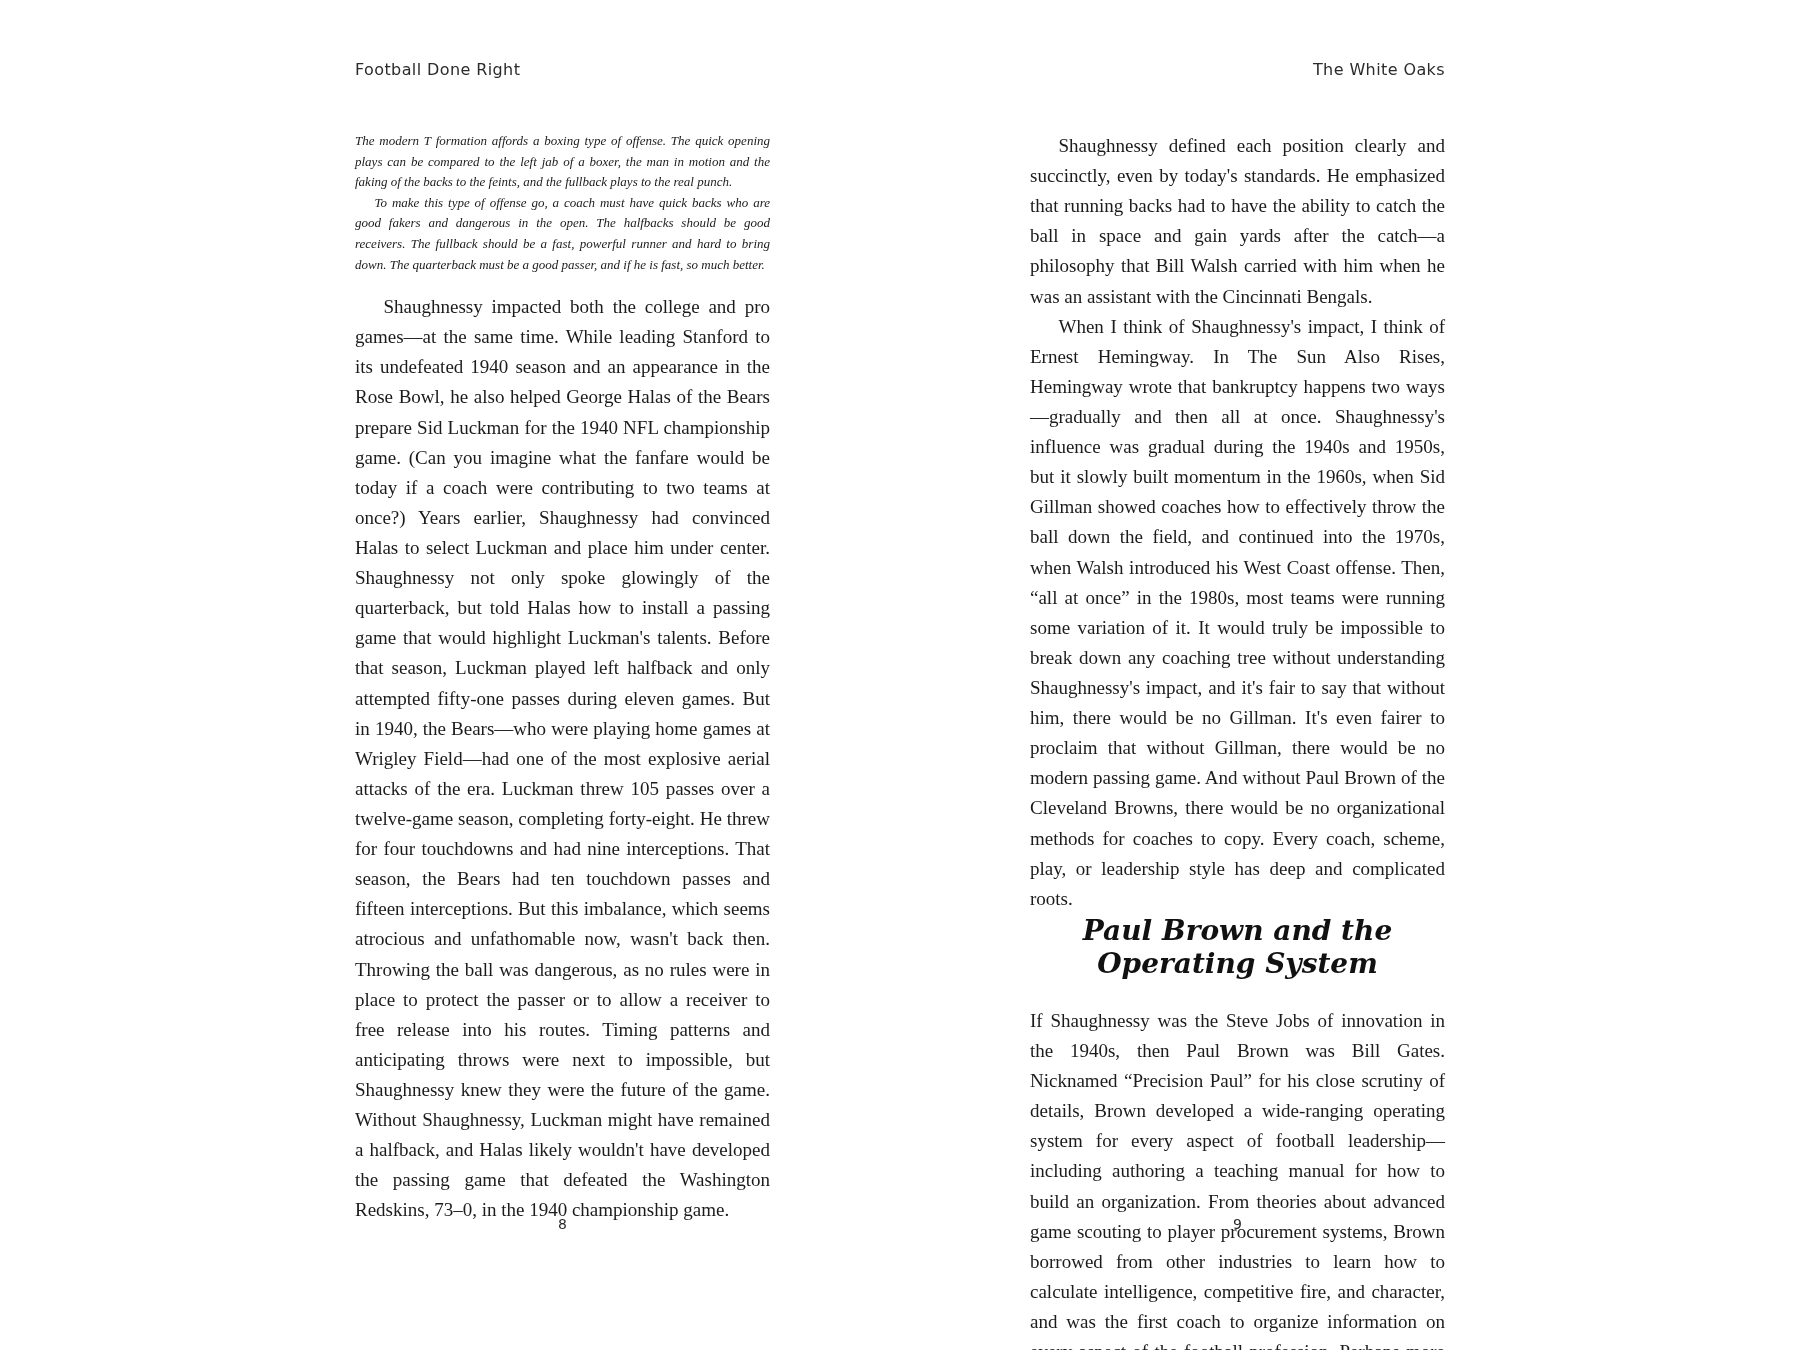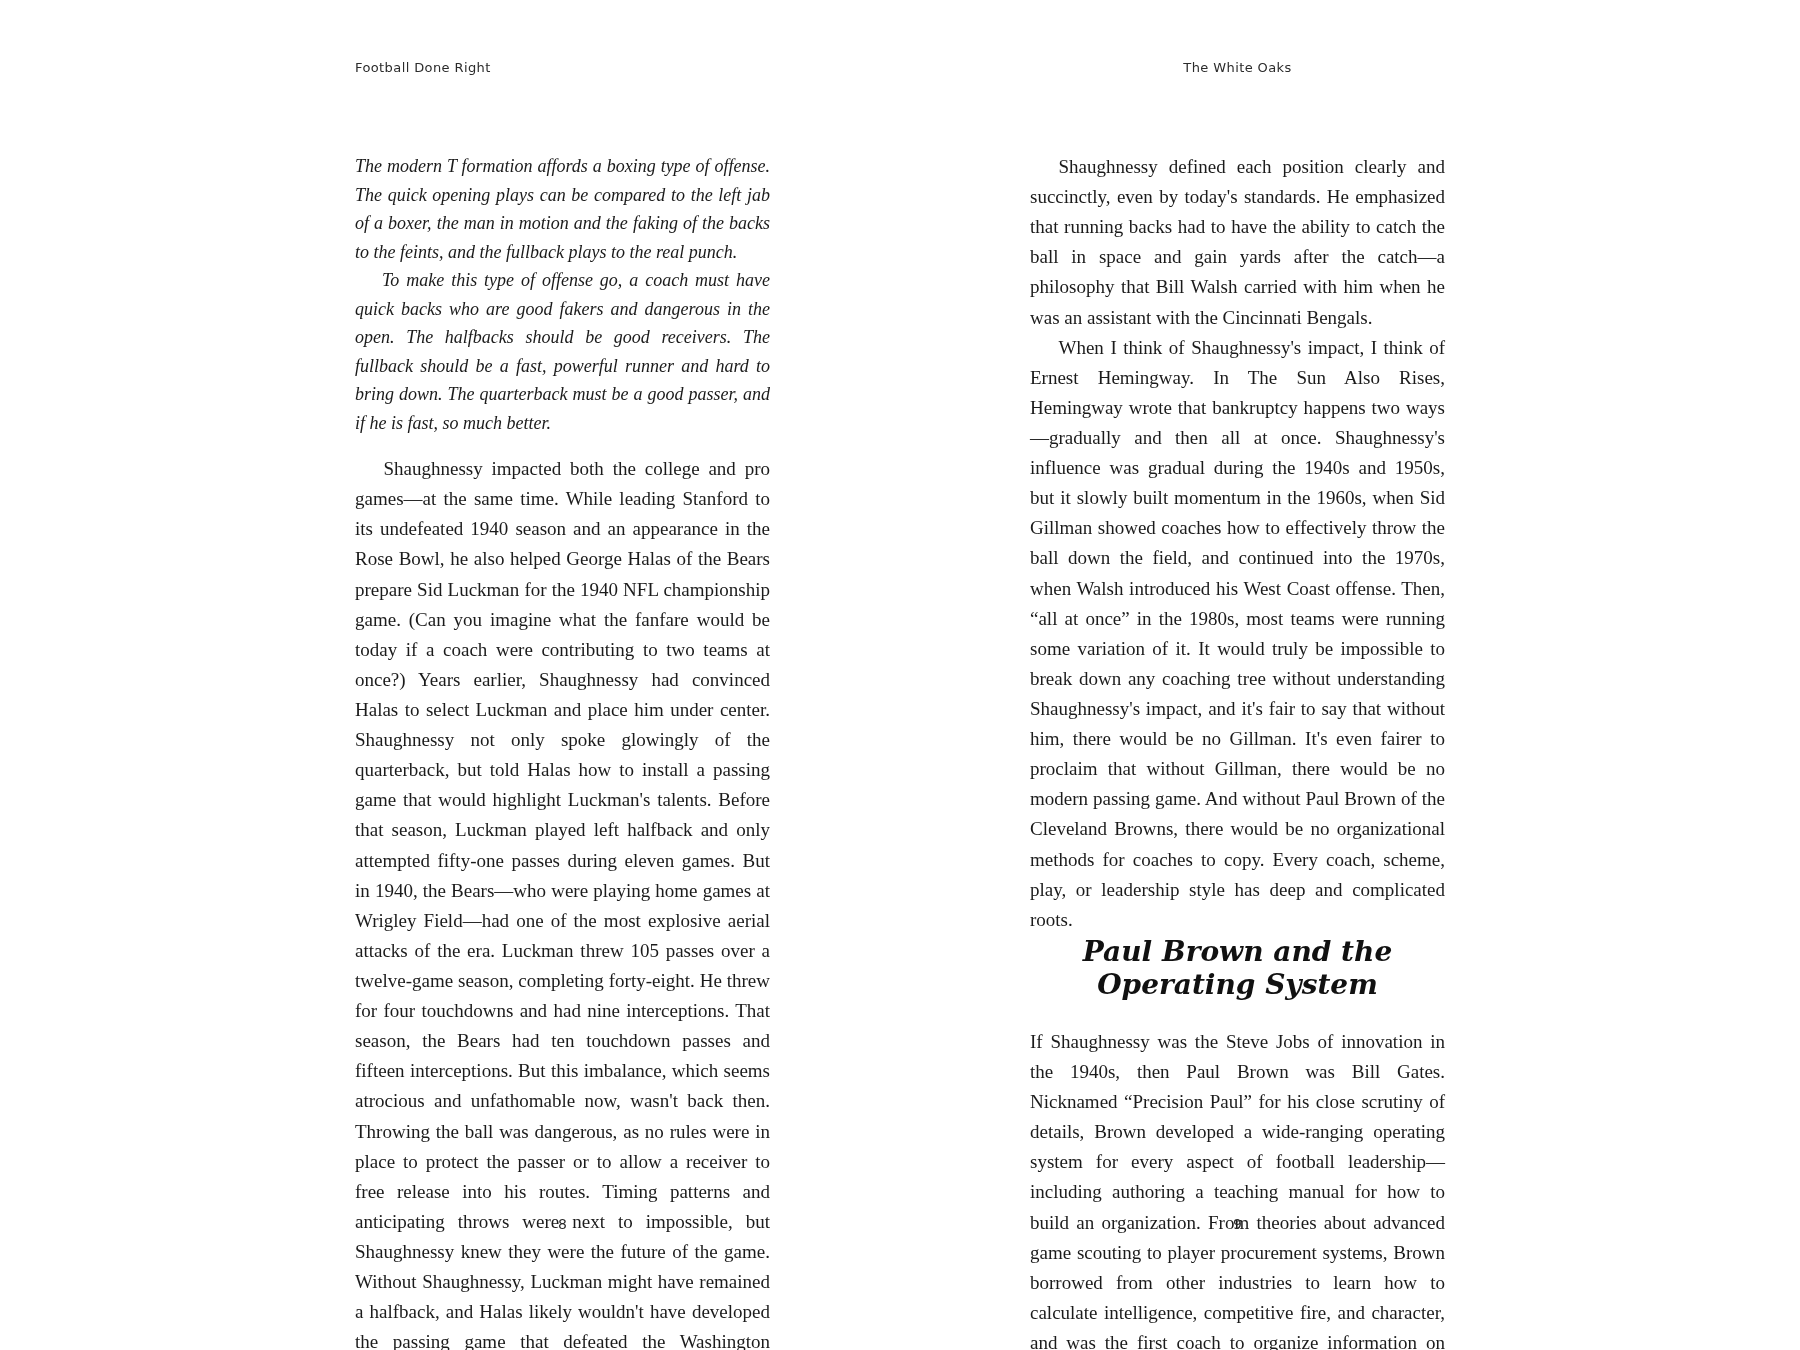--- a/index.html
+++ b/index.html
@@ -27,28 +27,28 @@
     box-sizing: border-box;
   }
   .page-left {
     padding: 60px 130px 0 355px;
   }
   .page-right {
     padding: 60px 355px 0 130px;
   }
   .running-head {
     font-family: "DejaVu Sans", sans-serif;
-    font-size: 13px;
+    font-size: 16px;
     letter-spacing: 0.4px;
     color: #2b2b2b;
-    margin-bottom: 77px;
+    margin-bottom: 52px;
     white-space: nowrap;
   }
   .page-left .running-head { text-align: left; }
-  .page-right .running-head { text-align: center; }
+  .page-right .running-head { text-align: right; }
 
   .col {
     width: 415px;
   }
   .page-right .col { width: 415px; }
 
   p {
     margin: 0;
     font-size: 19px;
     line-height: 1.585;
@@ -62,21 +62,21 @@
   .gap { height: 17px; }
 
   blockquote {
     margin: 0 0 0 0;
     font-style: italic;
     font-size: 19.1px;
     line-height: 1.585;
     text-align: justify;
     color: #1b1b1b;
   }
-  blockquote p { font-style: italic; font-size: 18px; }
+  blockquote p { font-style: italic; font-size: 13px; }
 
   .section-title {
     font-family: "DejaVu Sans", sans-serif;
     font-weight: bold;
     font-size: 36px;
     letter-spacing: 0.6px;
     text-align: center;
     margin: 40px 0 8px 0;
     color: #111111;
   }

